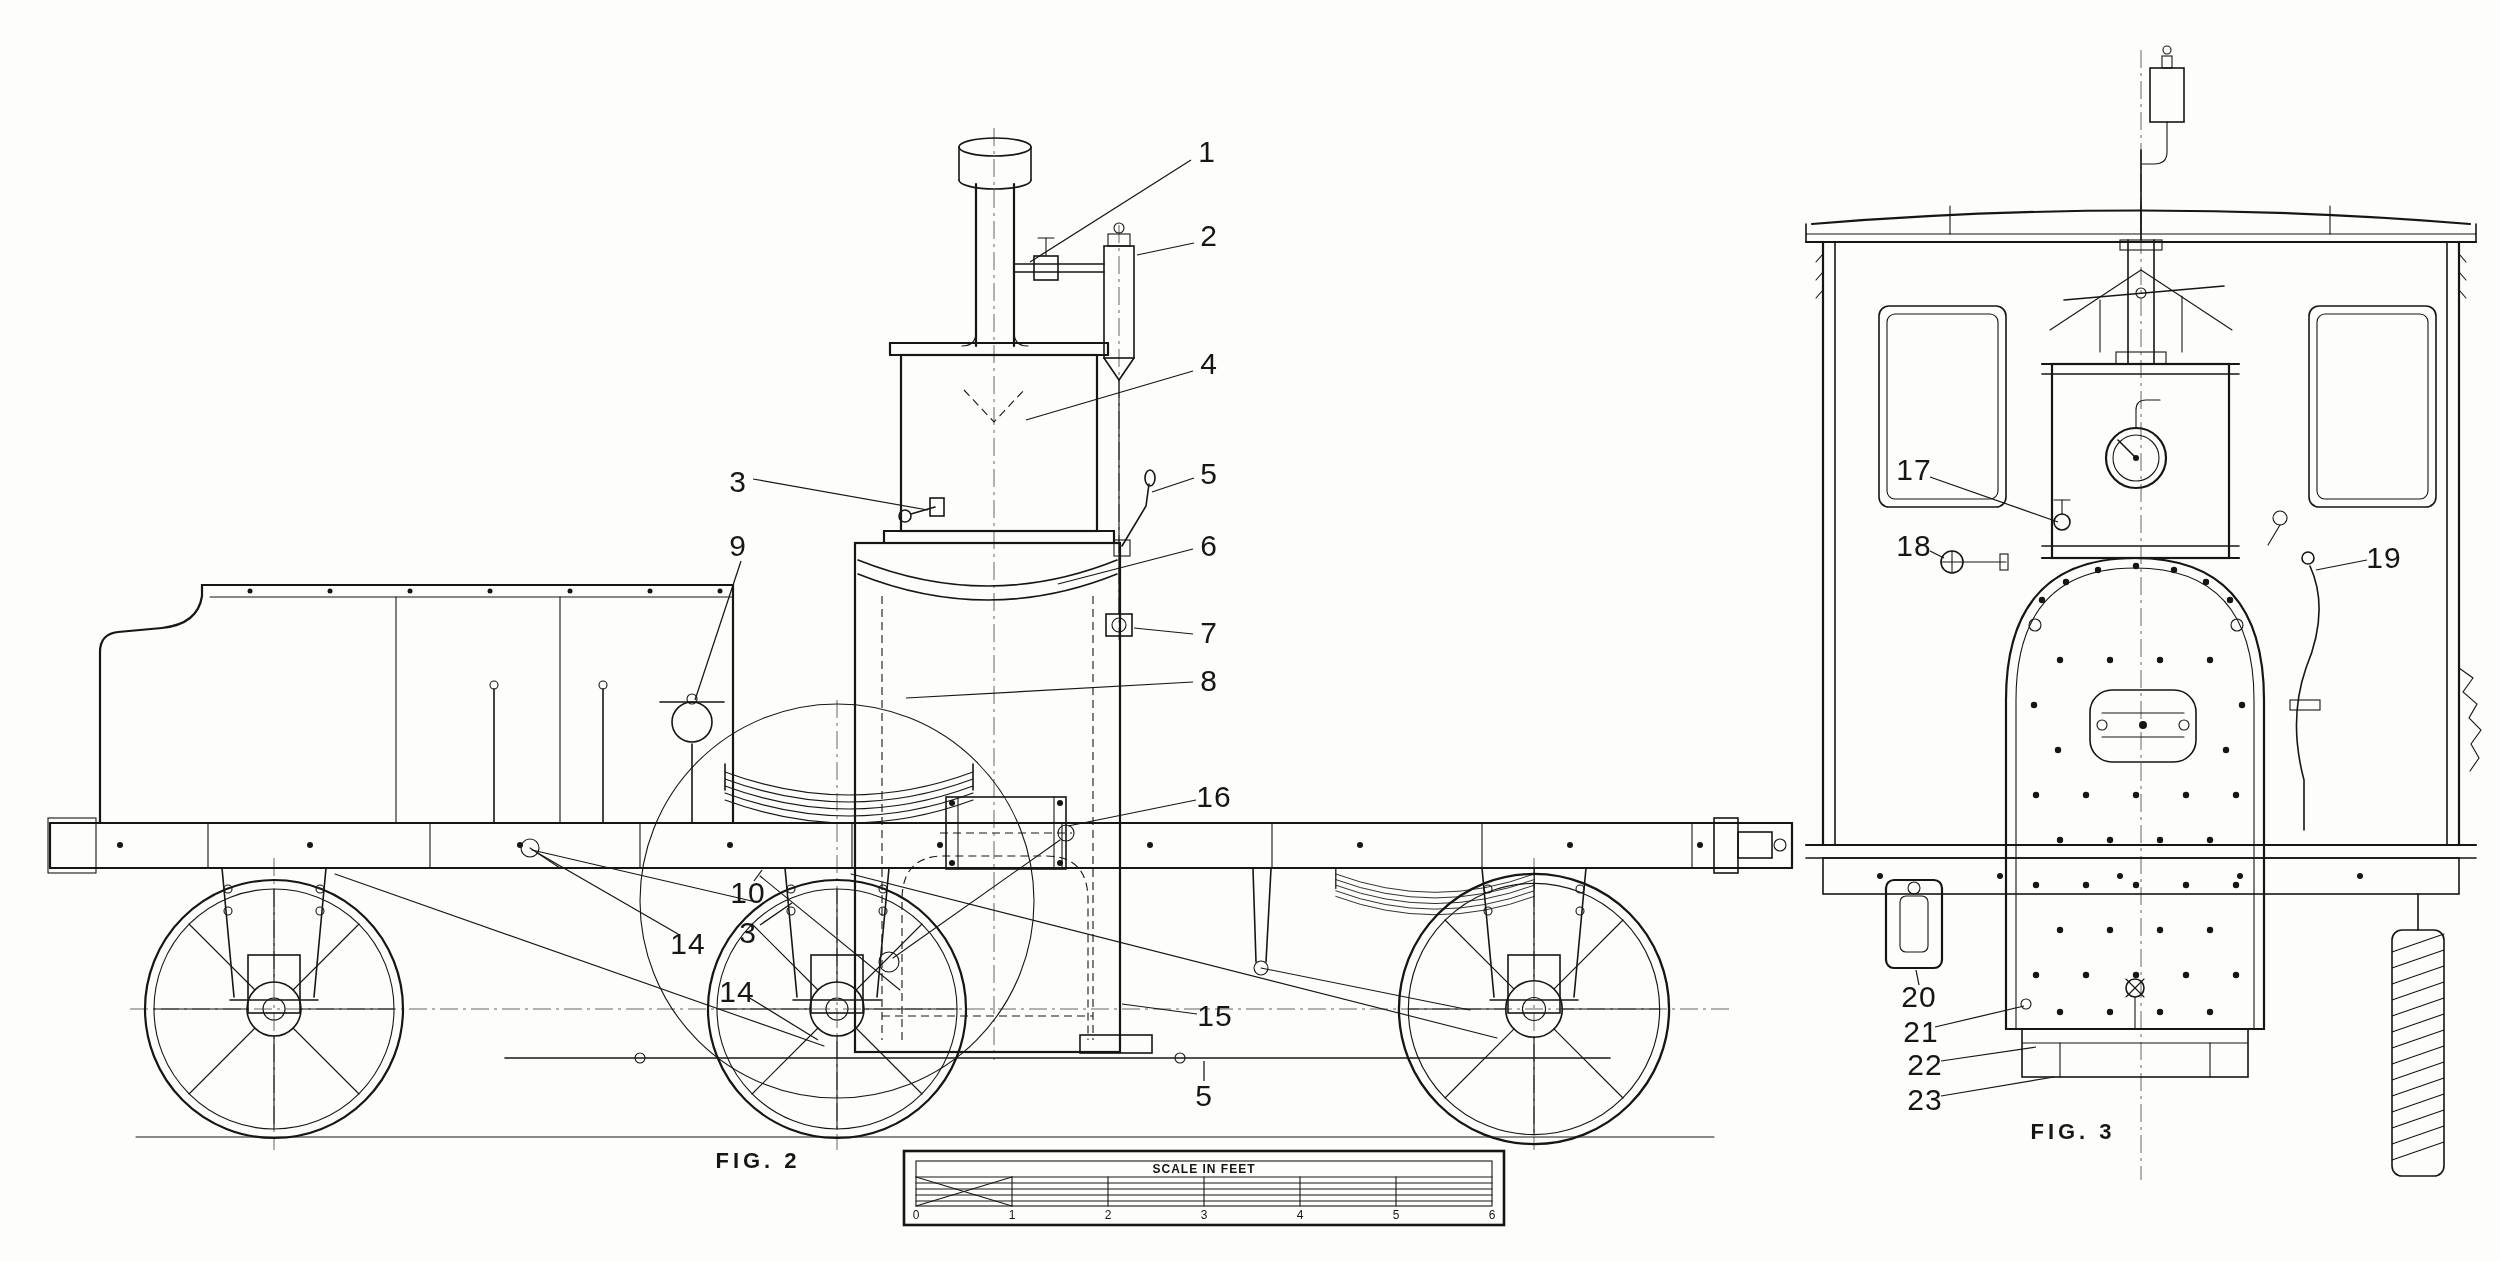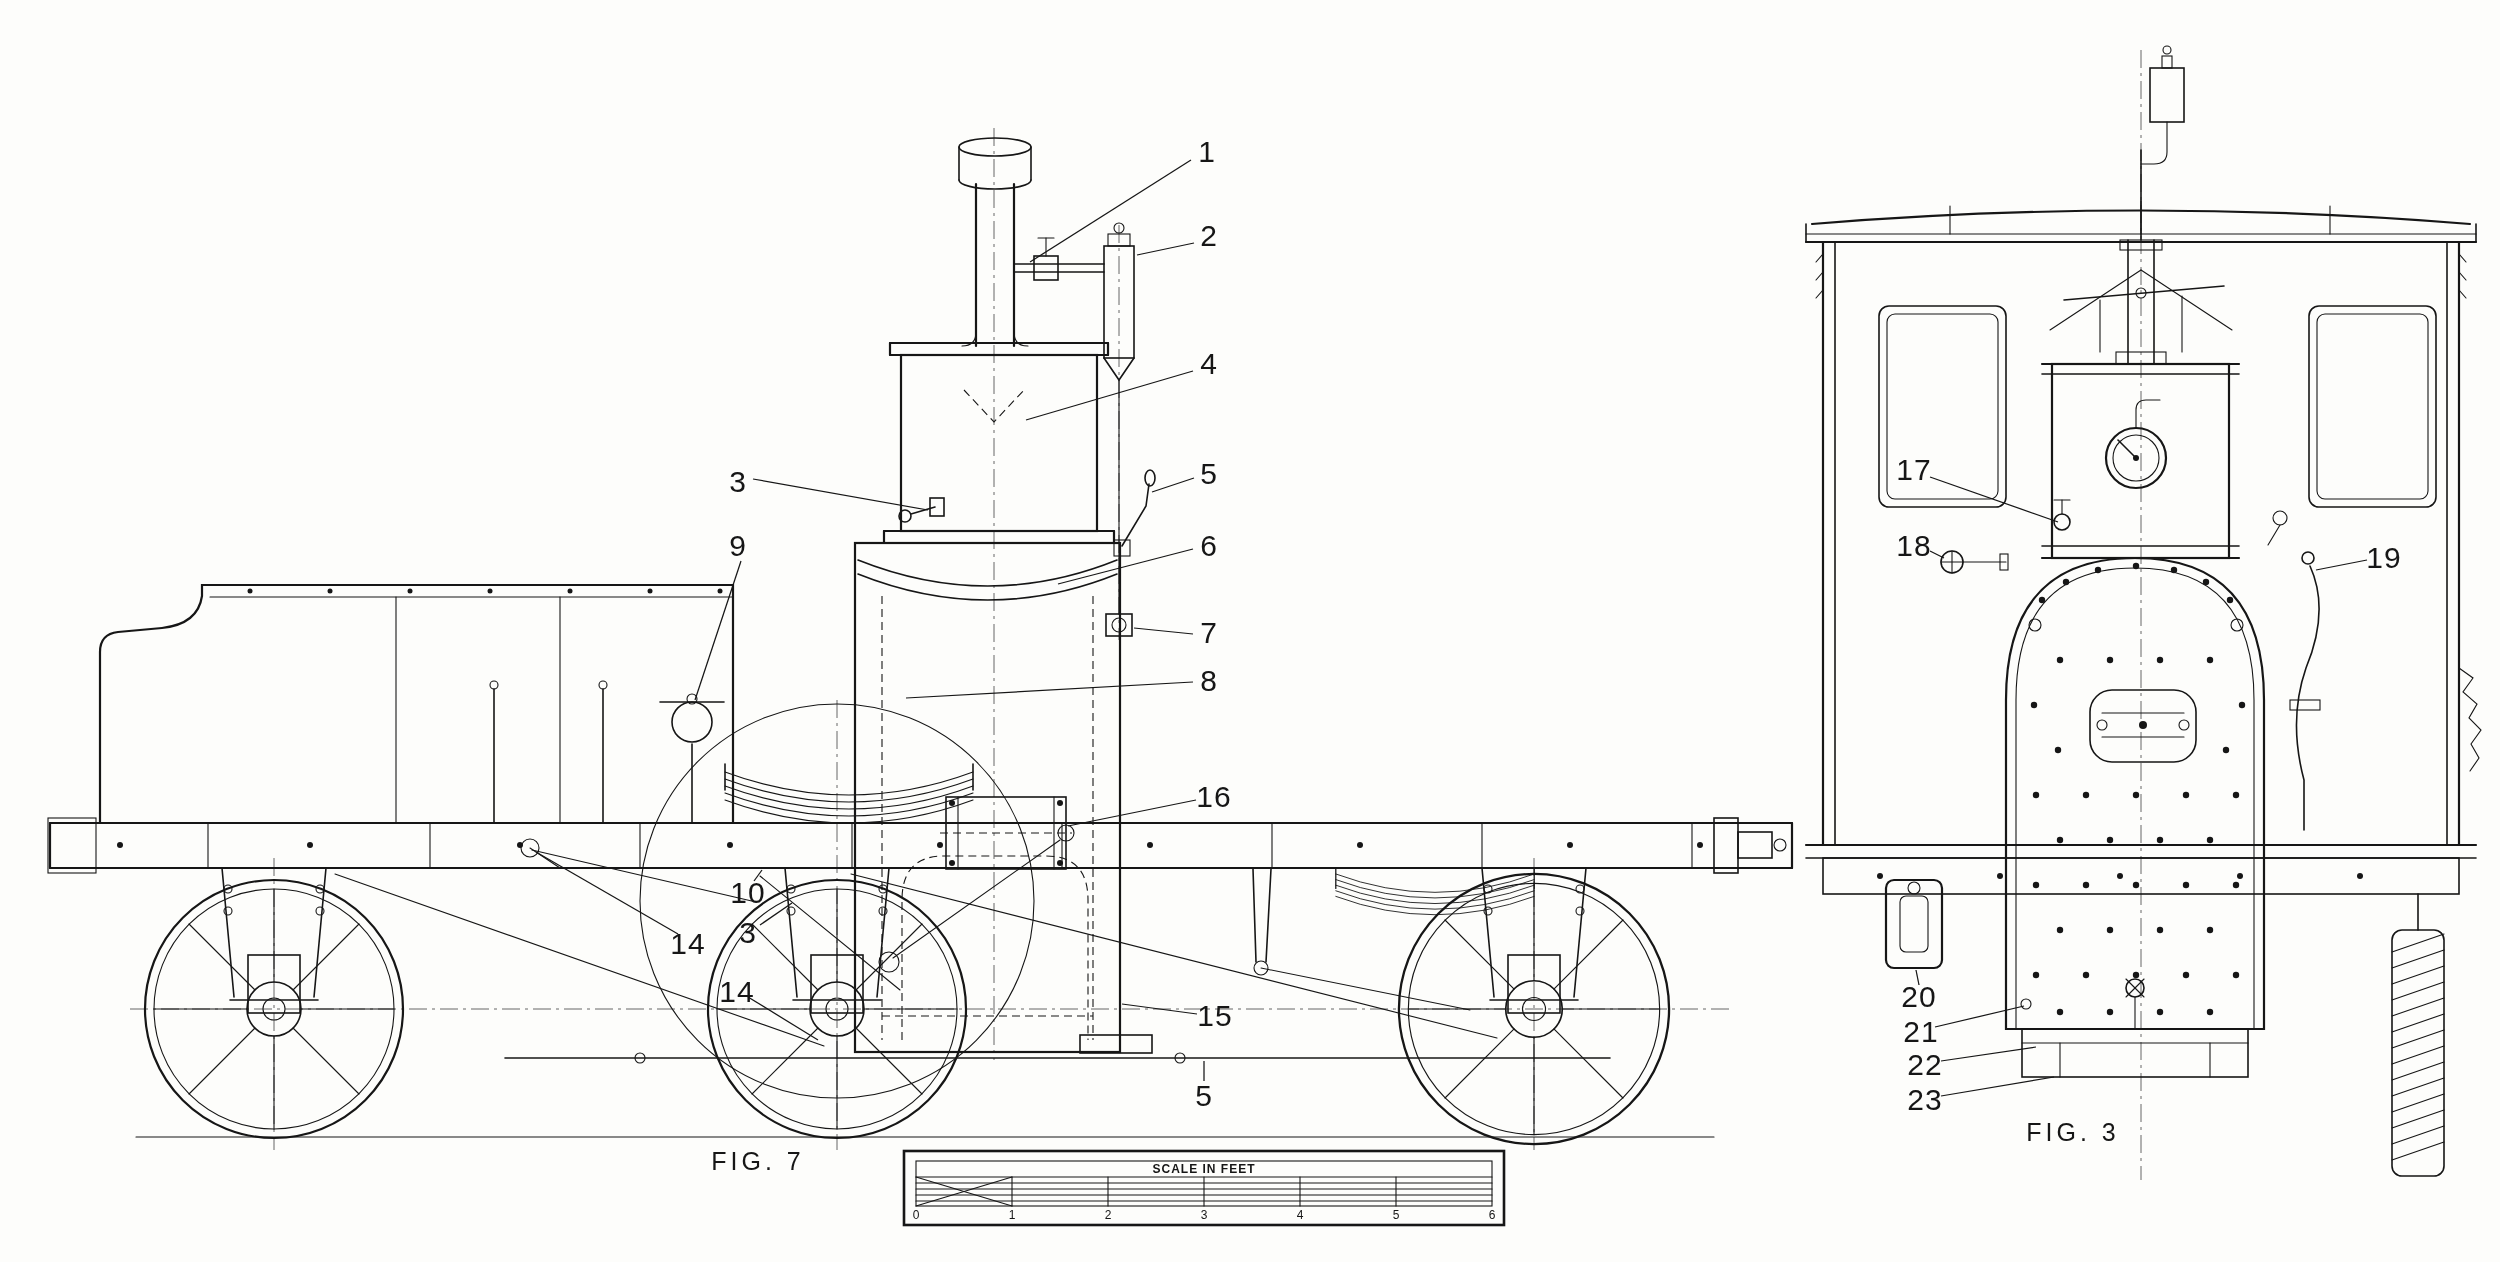--- a/index.html
+++ b/index.html
@@ -14,21 +14,21 @@
   .dash{stroke:#161616;stroke-width:1.1;fill:none;stroke-dasharray:8 5;}
   .cl{stroke:#555;stroke-width:0.9;fill:none;stroke-dasharray:18 5 3 5;}
   .ld{stroke:#161616;stroke-width:1.25;fill:none;}
   .riv{fill:#161616;stroke:none;}
   .callout{
     position:absolute;transform:translate(-50%,-50%);
     font-size:30px;font-weight:500;letter-spacing:1px;line-height:1;
   }
   .fig-caption{
     position:absolute;transform:translate(-50%,-50%);
-    font-size:25px;letter-spacing:4px;line-height:1;
+    font-size:22px;letter-spacing:4px;line-height:1;font-weight:bold;
   }
   .scale-title{
     position:absolute;transform:translate(-50%,-50%);
     font-size:12px;font-weight:bold;letter-spacing:1px;line-height:1;
   }
   .scale-num{
     position:absolute;transform:translate(-50%,0);
     font-size:12px;line-height:1;
   }
 </style>
@@ -509,21 +509,21 @@
 <div class="callout" style="left:1204px;top:1096px">5</div>
 
 <div class="callout" style="left:1914px;top:470px">17</div>
 <div class="callout" style="left:1914px;top:546px">18</div>
 <div class="callout" style="left:2384px;top:558px">19</div>
 <div class="callout" style="left:1919px;top:997px">20</div>
 <div class="callout" style="left:1921px;top:1032px">21</div>
 <div class="callout" style="left:1925px;top:1065px">22</div>
 <div class="callout" style="left:1925px;top:1100px">23</div>
 
-<div class="fig-caption" style="left:758px;top:1161px">FIG. 7</div>
+<div class="fig-caption" style="left:758px;top:1161px">FIG. 2</div>
 <div class="fig-caption" style="left:2073px;top:1132px">FIG. 3</div>
 
 <div class="scale-title" style="left:1204px;top:1169px">SCALE IN FEET</div>
 <span class="scale-num" style="left:916px;top:1209px">0</span>
 <span class="scale-num" style="left:1012px;top:1209px">1</span>
 <span class="scale-num" style="left:1108px;top:1209px">2</span>
 <span class="scale-num" style="left:1204px;top:1209px">3</span>
 <span class="scale-num" style="left:1300px;top:1209px">4</span>
 <span class="scale-num" style="left:1396px;top:1209px">5</span>
 <span class="scale-num" style="left:1492px;top:1209px">6</span>

